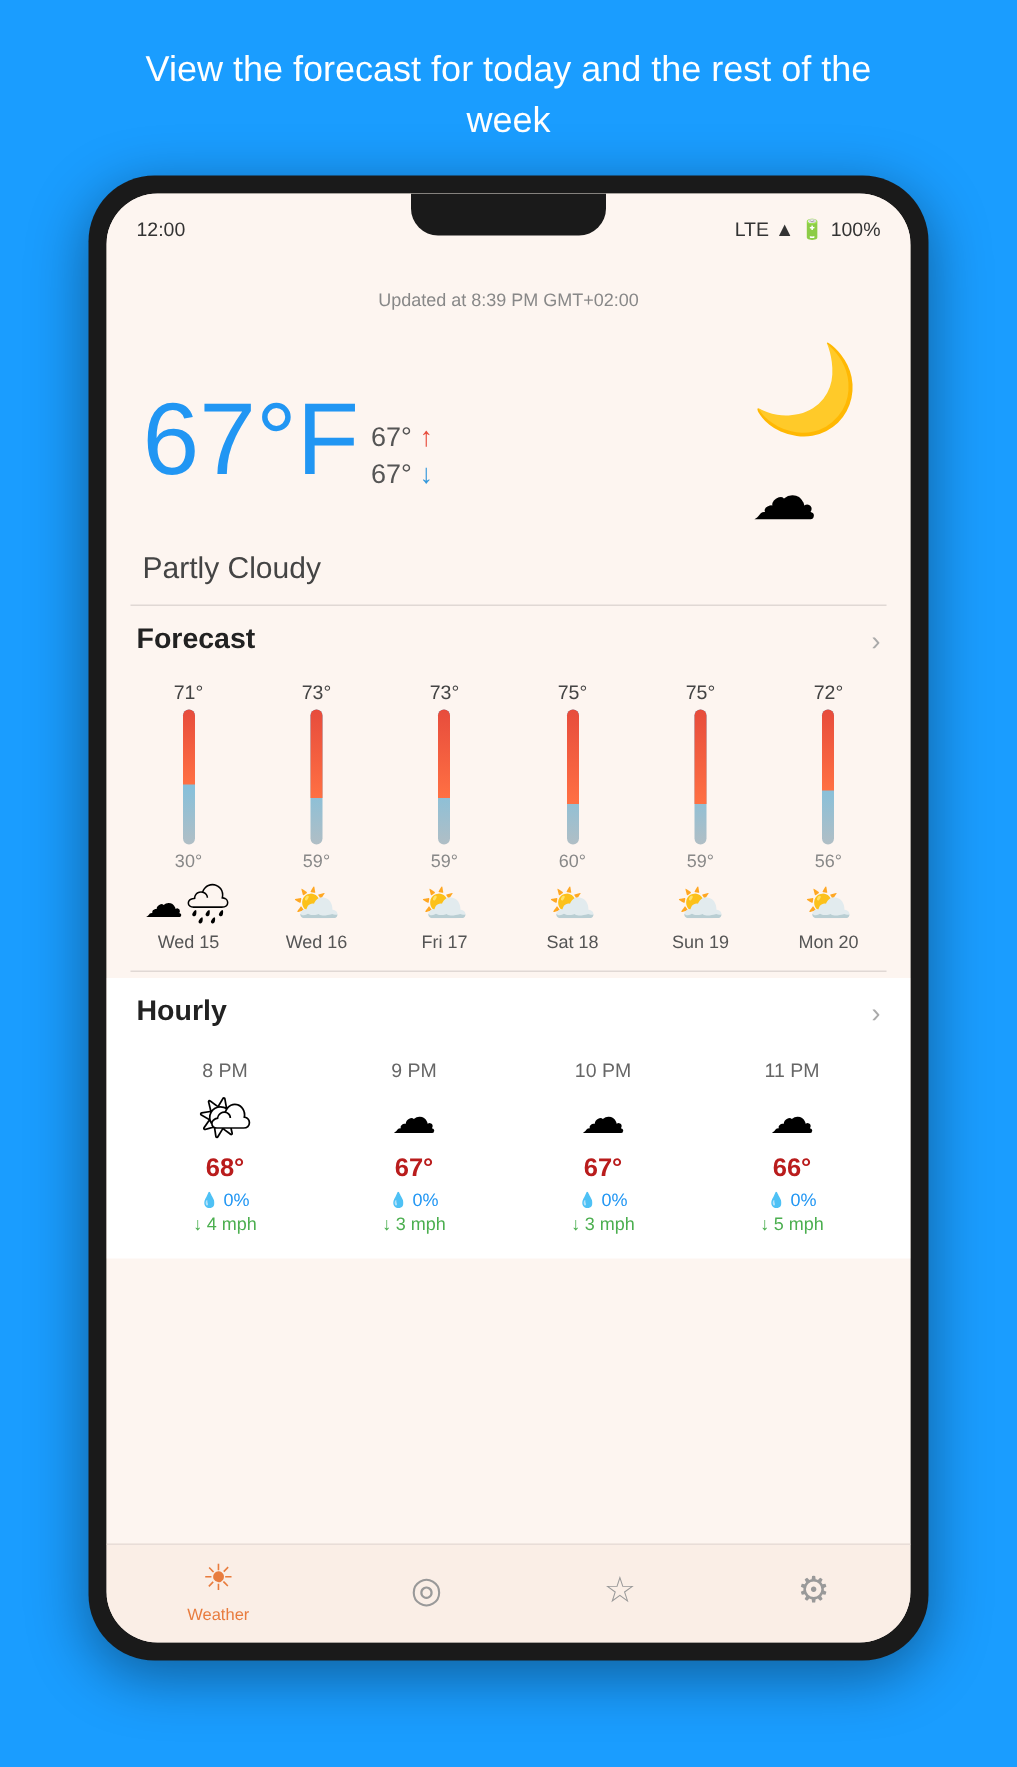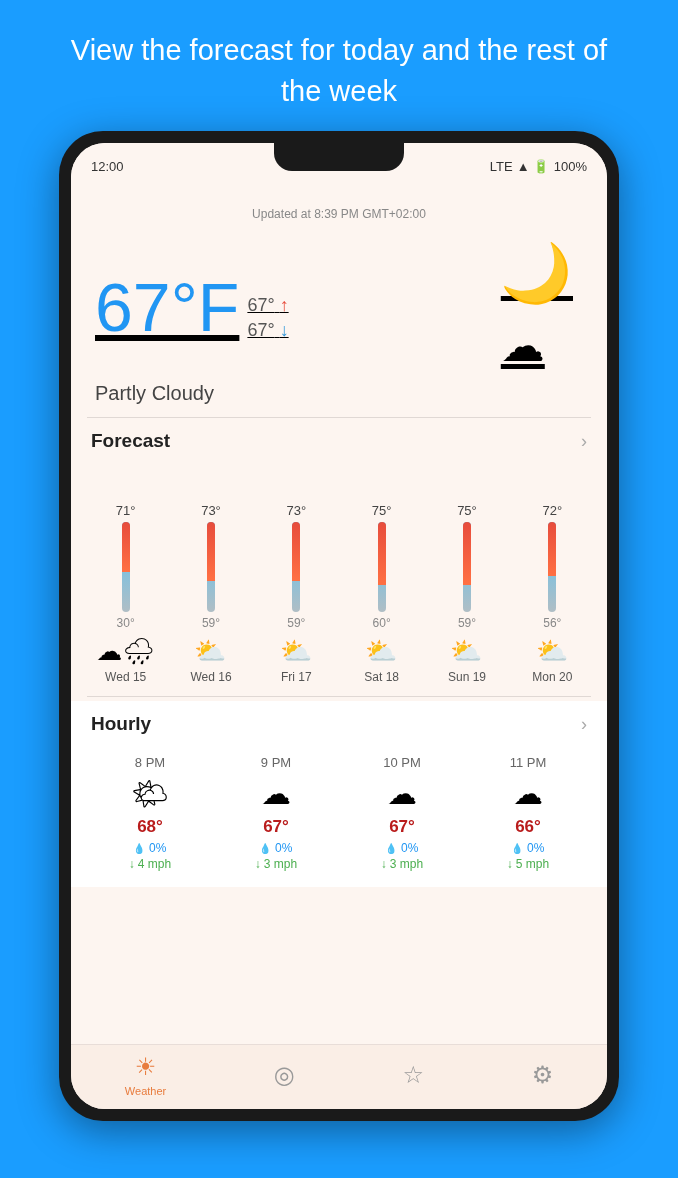--- a/index.html
+++ b/index.html
@@ -10,21 +10,21 @@
       font-family: 'Segoe UI', Arial, sans-serif;
       display: flex;
       flex-direction: column;
       align-items: center;
       overflow: hidden;
     }
 
     .header-text {
       text-align: center;
       color: white;
-      font-size: 29px;
+      font-size: 24px;
       font-weight: 400;
       padding: 30px 68px 20px;
       line-height: 1.4;
     }
 
     .phone-frame {
       width: 560px;
       height: 990px;
       background: #1a1a1a;
       border-radius: 44px;
@@ -102,21 +102,20 @@
       font-size: 12px;
       color: #888;
       margin-top: 2px;
     }
 
     .current-weather {
       display: flex;
       align-items: center;
       padding: 10px 24px 4px;
       justify-content: space-between;
-      text-decoration: underline;
     }
 
     .temp-main {
       font-size: 68px;
       font-weight: 300;
       color: #2196F3;
       line-height: 1;
     }
 
     .temp-range {
@@ -174,21 +173,20 @@
     .chevron {
       color: #aaa;
       font-size: 18px;
     }
 
     .forecast-scroll {
       display: flex;
       padding: 8px 16px 12px;
       gap: 8px;
       overflow-x: hidden;
-      margin-top: 35px;
     }
 
     .forecast-day {
       display: flex;
       flex-direction: column;
       align-items: center;
       flex: 1;
       min-width: 68px;
     }
 

